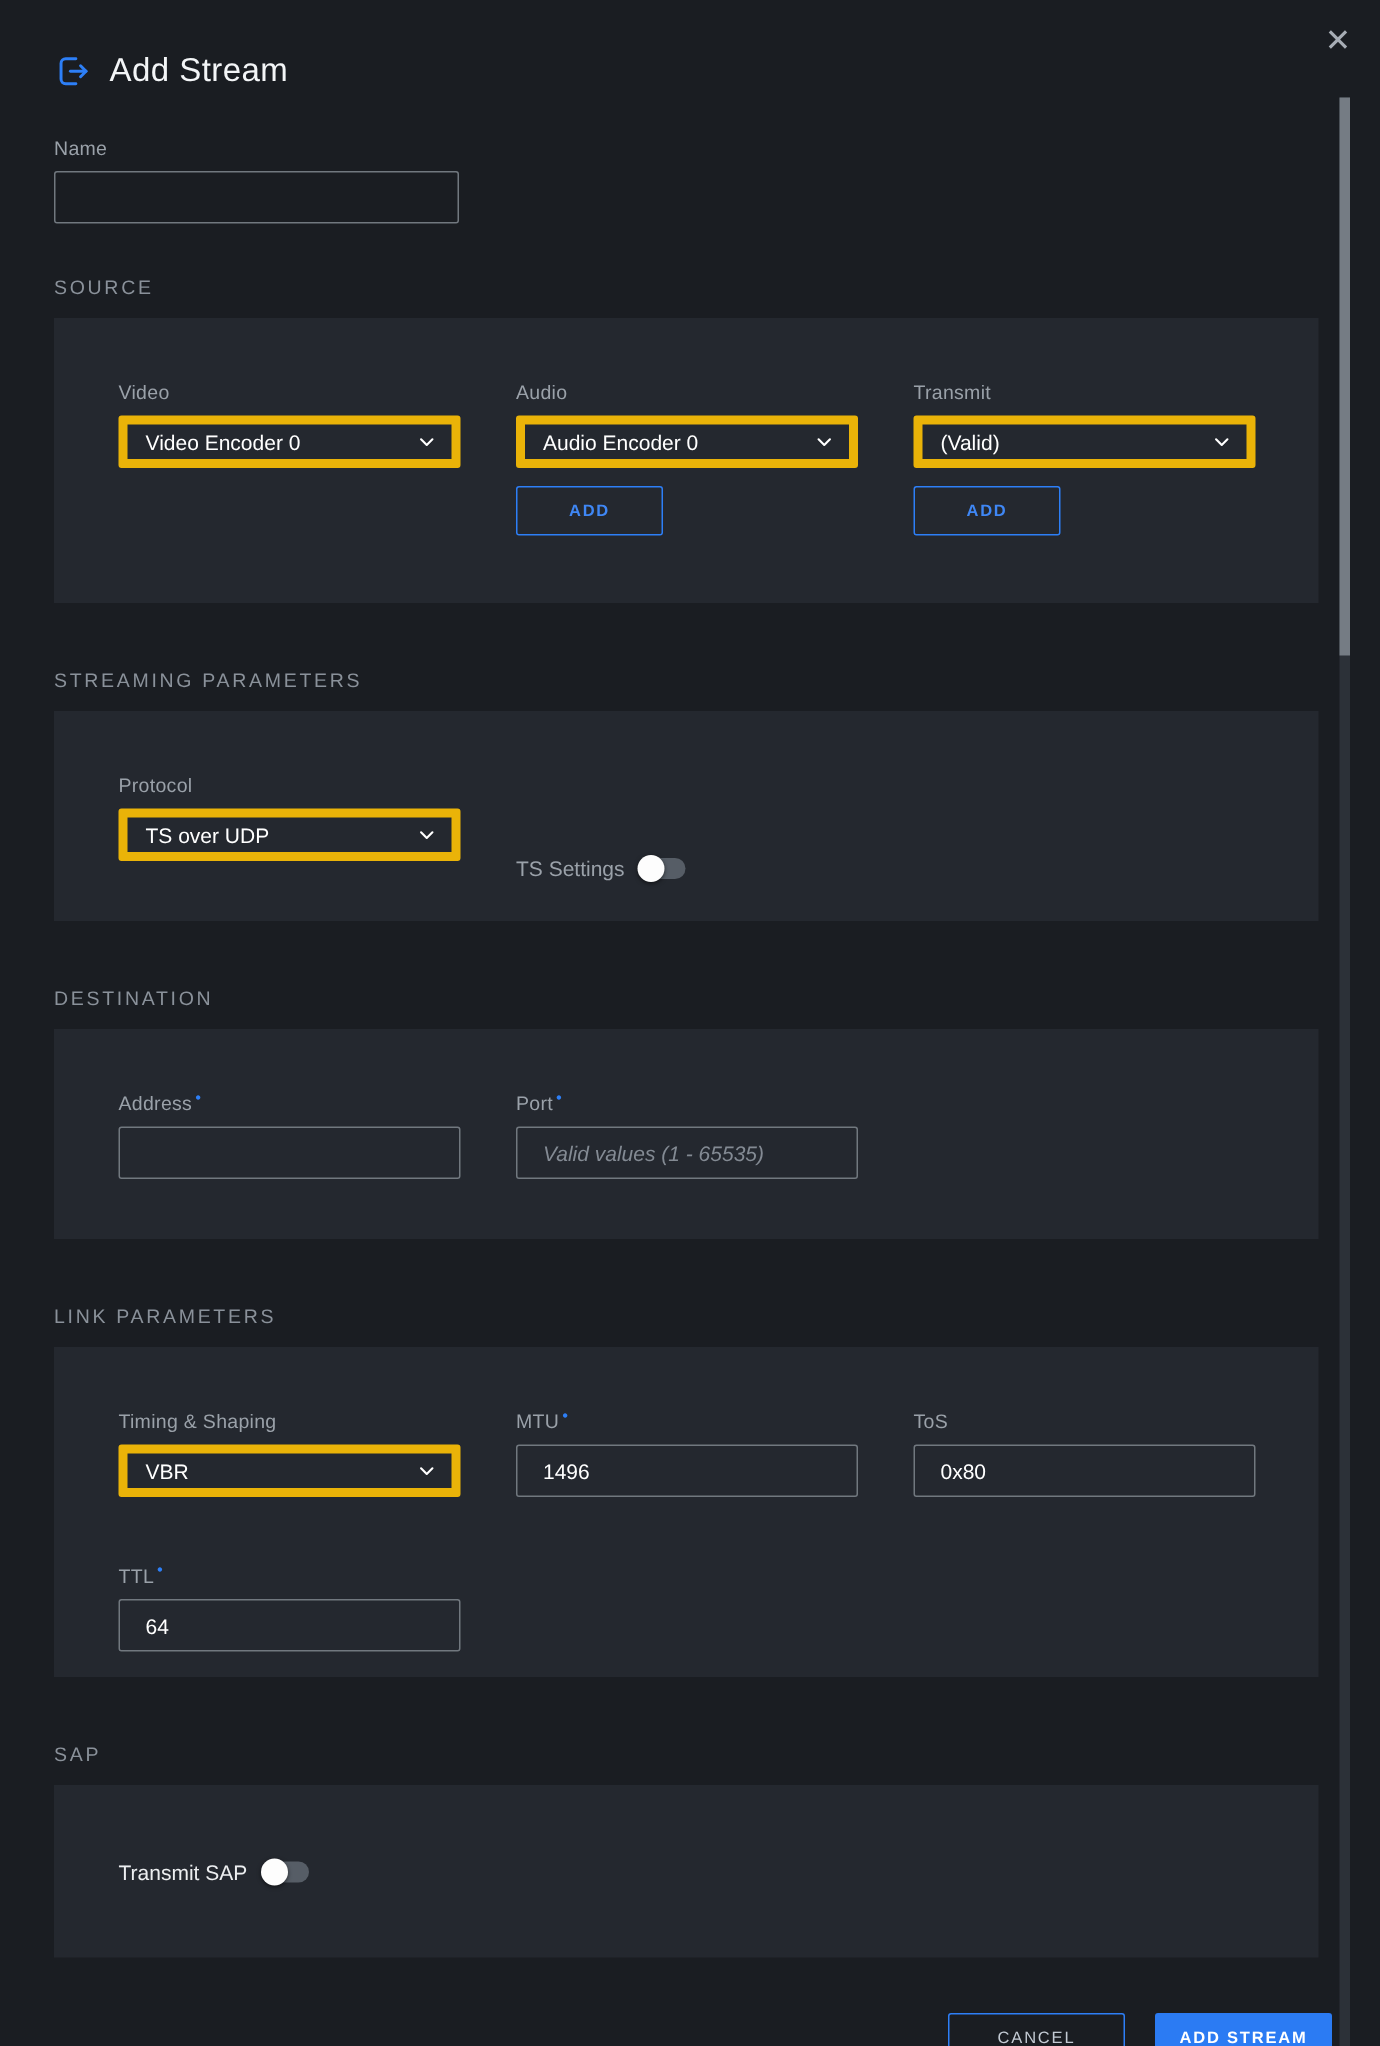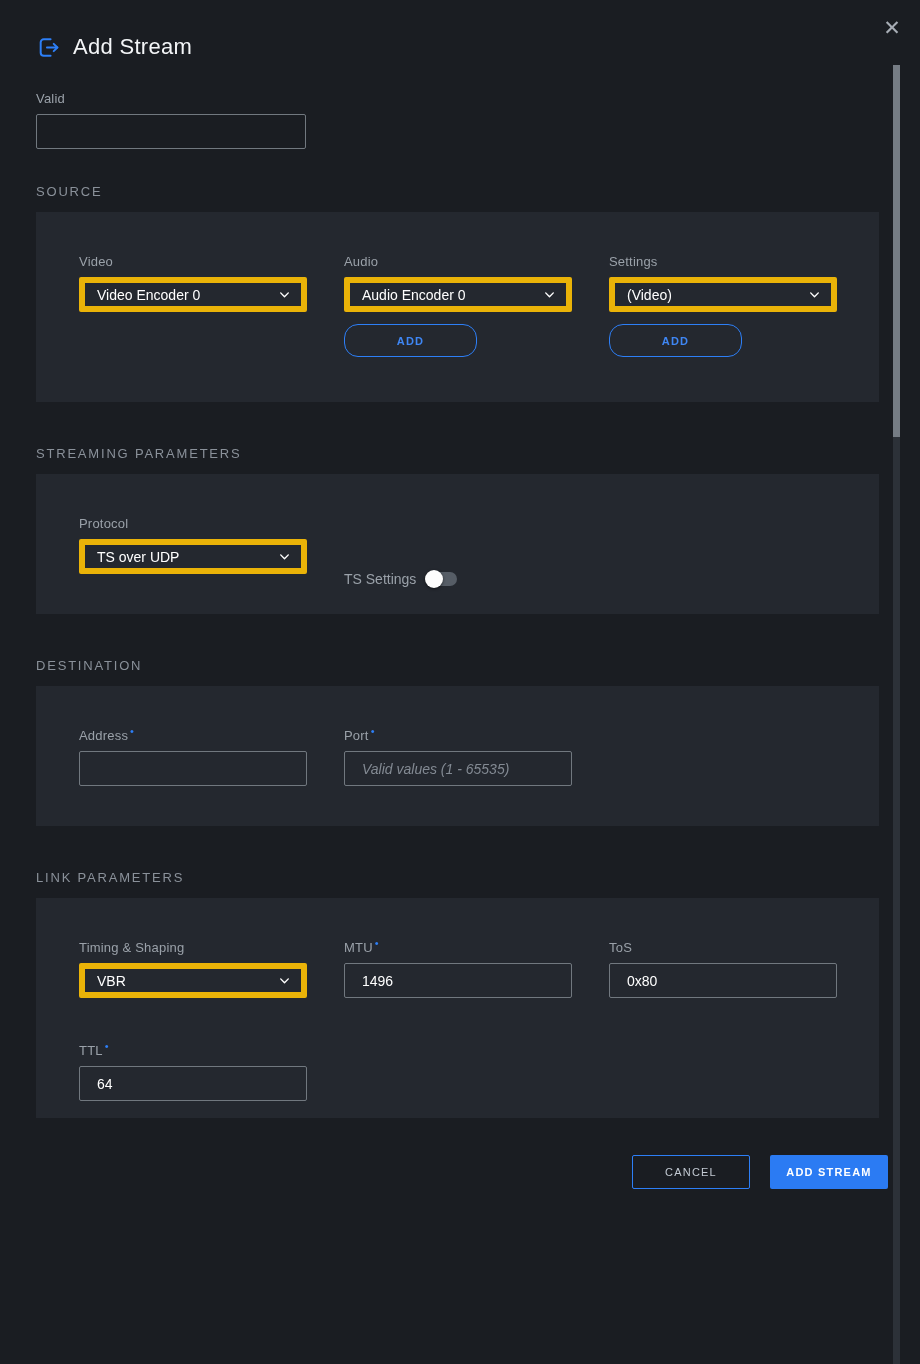--- a/index.html
+++ b/index.html
@@ -48,22 +48,22 @@
 
   .select {
     height: 35px; border: 6px solid #eab308; border-radius: 2px; background: transparent;
     display: flex; align-items: center; justify-content: space-between;
     padding: 0 10px 0 12px; color: #fff; font-size: 14px; cursor: pointer;
   }
   .chev { display: flex; align-items: center; }
   .chev svg { display: block; }
 
   .add-btn {
-    margin-top: 12px; width: 133px; height: 33px; background: transparent;
-    border: 1px solid #2d7ff7; border-radius: 14px; color: #3f87f5;
+    margin-top: 12px; width: 98px; height: 33px; background: transparent;
+    border: 1px solid #2d7ff7; border-radius: 2px; color: #3f87f5;
     font-size: 11px; letter-spacing: 1.2px; font-weight: bold; cursor: pointer;
     font-family: "Liberation Sans", sans-serif;
   }
 
   .toggle-row { display: flex; align-items: center; gap: 11px; }
   .toggle-label-dim { color: #9aa1a9; font-size: 14px; }
   .toggle-label-bright { color: #eceef0; font-size: 14px; }
   .toggle { width: 30px; height: 14px; border-radius: 8px; background: #565d66; position: relative; cursor: pointer; flex: none; }
   .toggle .knob {
     position: absolute; left: -2px; top: -2px; width: 18px; height: 18px; border-radius: 50%;
@@ -105,21 +105,21 @@
       <svg width="25" height="25" viewBox="0 0 24 24" fill="none" stroke="#2d7ff7" stroke-width="1.9" stroke-linecap="round" stroke-linejoin="round">
         <path d="M14 4 H7.5 a3 3 0 0 0 -3 3 v10 a3 3 0 0 0 3 3 H14"></path>
         <path d="M10.5 12 h10"></path>
         <path d="M17 8.5 L20.5 12 L17 15.5"></path>
       </svg>
     </span>
     <h1 class="dlg-title">Add Stream</h1>
   </div>
 
   <div class="name-wrap">
-    <label class="field-label">Valid</label>
+    <label class="field-label">Name</label>
     <input class="text" value="" style="">
   </div>
 
   <section class="sec">
     <div class="section-header">SOURCE</div>
     <div class="panel panel-source grid3">
       <div>
         <label class="field-label">Video</label>
         <div class="select">
           <span>Video Encoder 0</span>
@@ -136,23 +136,23 @@
           <span>Audio Encoder 0</span>
           <span class="chev">
             <svg width="13" height="13" viewBox="0 0 24 24" fill="none" stroke="#ffffff" stroke-width="2.6" stroke-linecap="round" stroke-linejoin="round">
                 <polyline points="5 9 12 16 19 9"></polyline>
               </svg>
           </span>
         </div>
         <button class="add-btn">ADD</button>
       </div>
       <div>
-        <label class="field-label">Settings</label>
-        <div class="select">
-          <span>(Video)</span>
+        <label class="field-label">Transmit</label>
+        <div class="select">
+          <span>(Valid)</span>
           <span class="chev">
             <svg width="13" height="13" viewBox="0 0 24 24" fill="none" stroke="#ffffff" stroke-width="2.6" stroke-linecap="round" stroke-linejoin="round">
                 <polyline points="5 9 12 16 19 9"></polyline>
               </svg>
           </span>
         </div>
         <button class="add-btn">ADD</button>
       </div>
     </div>
   </section>
@@ -224,20 +224,31 @@
       </div>
       <div>
         <label class="field-label">
           <span>TTL</span><span class="req">•</span>
         </label>
         <input class="text" value="64" style="">
       </div>
     </div>
   </section>
 
+  <section class="sec">
+    <div class="section-header">SAP</div>
+    <div class="panel panel-sap">
+      <div class="toggle-row">
+        <span class="toggle-label-bright">Transmit SAP</span>
+        <span class="toggle">
+            <span class="knob"></span>
+          </span>
+      </div>
+    </div>
+  </section>
 
   <div class="footer">
     <button class="cancel-btn">CANCEL</button>
     <button class="submit-btn">ADD STREAM</button>
   </div>
 
 </div>
 
 <div class="scrollbar">
   <div class="thumb"></div>

